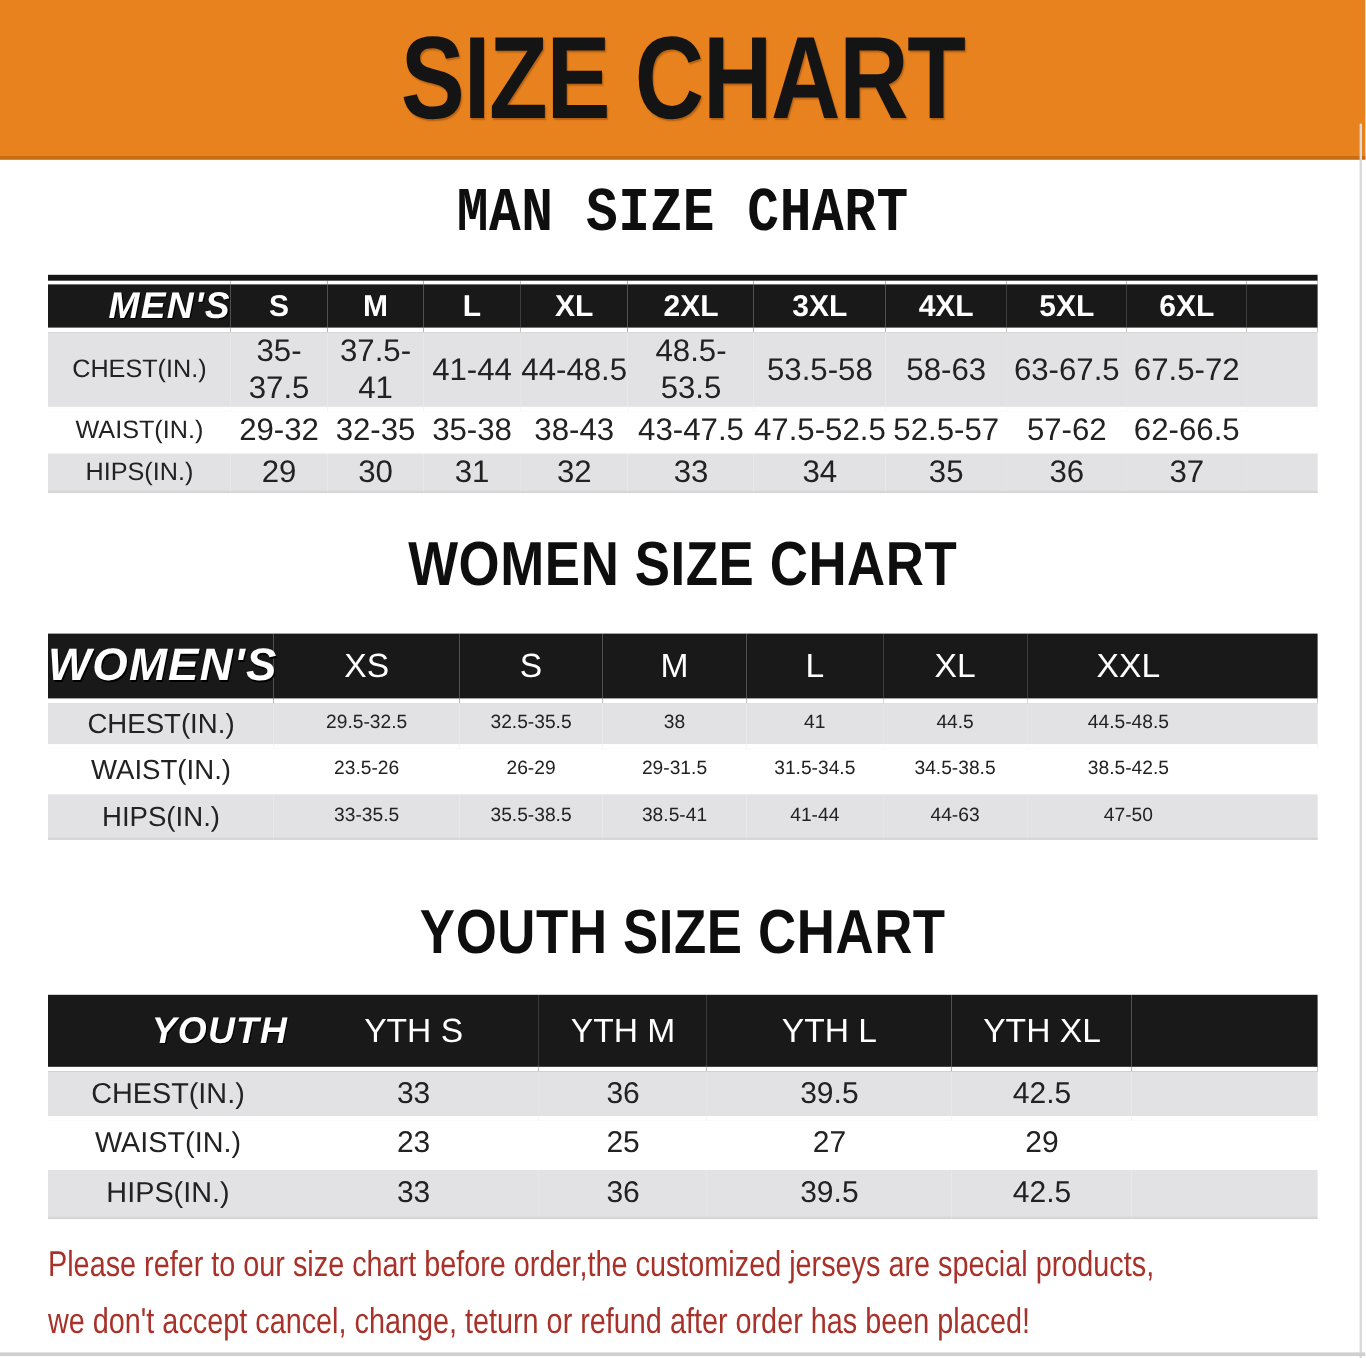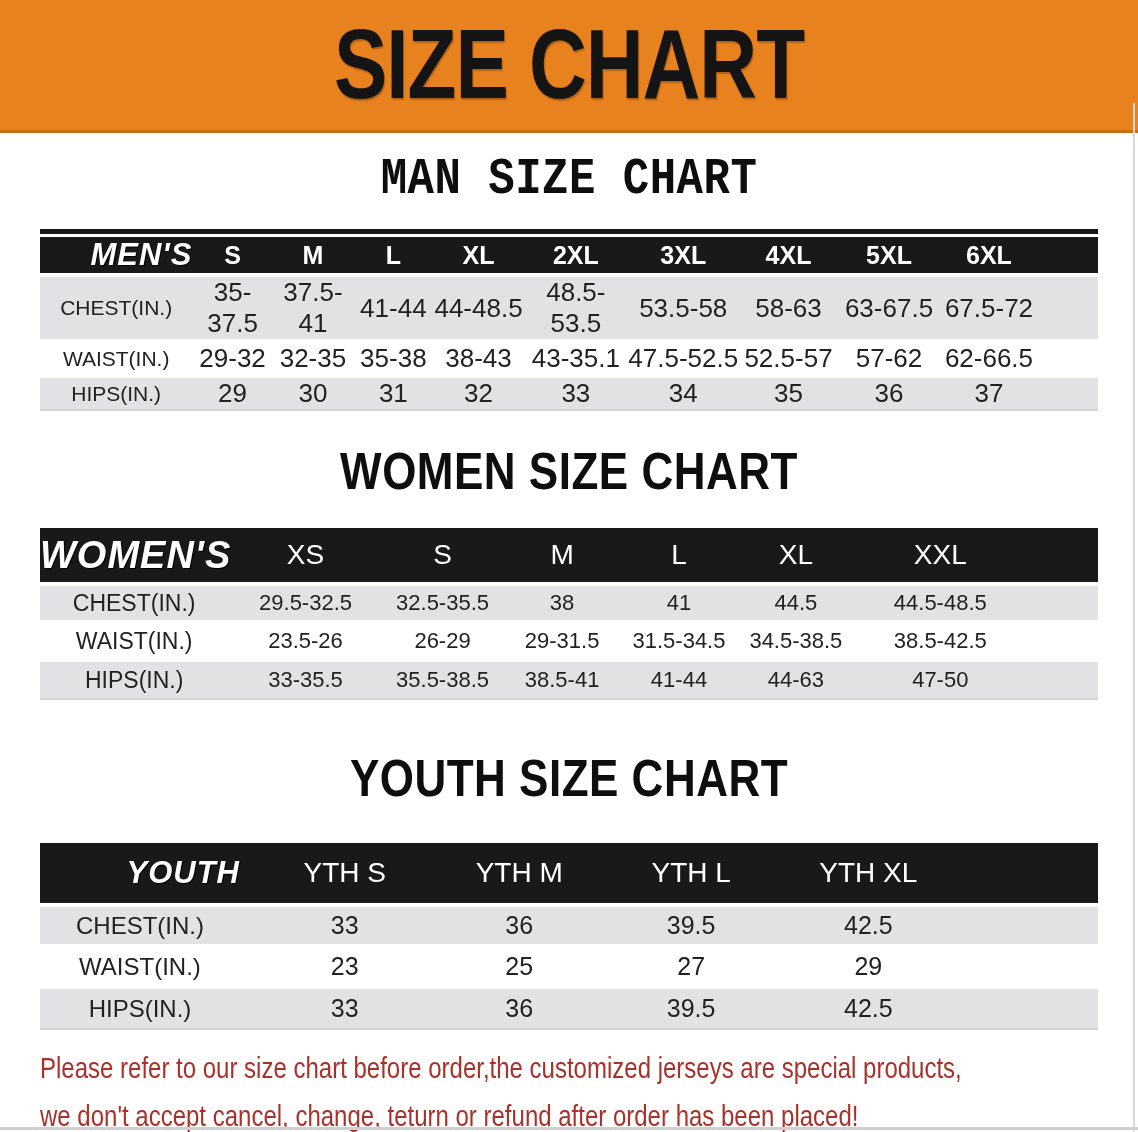--- a/index.html
+++ b/index.html
@@ -46,21 +46,21 @@
   }
   .heading-text{
     display:inline-block;
     font-size:44px;font-weight:700;letter-spacing:.5px;
     color:#0e0e0e;
     transform:scaleY(1.18);
     line-height:1;
   }
   .sec-men   .section-heading{margin:24px 0 20px 0;font-family:Liberation Mono, monospace;}
   .sec-women .section-heading{margin:38px 0 26px 0;}
-  .sec-youth .section-heading{margin:56px 0 34px 0;}
+  .sec-youth .section-heading{margin:56px 0 20px 0;}
   
   table.size-table{
     border-collapse:separate;border-spacing:0;
     table-layout:fixed;
     width:1058px;margin-left:40px;
     padding:0;
   }
   thead th{
     background:var(--bar-bg);
     color:var(--bar-text);
@@ -83,21 +83,21 @@
   tbody tr:last-child td{border-bottom:2px solid var(--edge);}
   
   .sec-men table{border-top:5px solid #161616;}
   .sec-men thead th{border-top:3px solid #fff;height:42px;font-size:25px;font-weight:700;}
   .sec-men thead th.group{font-size:31px;}
   .sec-men tbody td{height:30px;font-size:26px;}
   .sec-men tbody td.label{font-size:21px;}
   
   .sec-women thead th{height:58px;font-size:28px;}
   .sec-women thead th.group{font-size:38px;}
-  .sec-women tbody td{height:38px;font-size:22px;}
+  .sec-women tbody td{height:38px;font-size:16px;}
   .sec-women tbody td.label{font-size:23px;}
   
   .sec-youth thead th{height:64px;font-size:28px;}
   .sec-youth thead th.group{font-size:31px;}
   .sec-youth tbody td{height:41px;font-size:25px;}
   .sec-youth tbody td.label{font-size:24px;}
   
   .footer-note{
     margin:14px 0 0 40px;
     line-height:48px;
@@ -165,21 +165,21 @@
             <td class="value">63-67.5</td>
             <td class="value">67.5-72</td>
             <td class="filler"></td>
           </tr>
           <tr>
             <td class="label">WAIST(IN.)</td>
             <td class="value">29-32</td>
             <td class="value">32-35</td>
             <td class="value">35-38</td>
             <td class="value">38-43</td>
-            <td class="value">43-35.1</td>
+            <td class="value">43-47.5</td>
             <td class="value">47.5-52.5</td>
             <td class="value">52.5-57</td>
             <td class="value">57-62</td>
             <td class="value">62-66.5</td>
             <td class="filler"></td>
           </tr>
           <tr>
             <td class="label">HIPS(IN.)</td>
             <td class="value">29</td>
             <td class="value">30</td>

